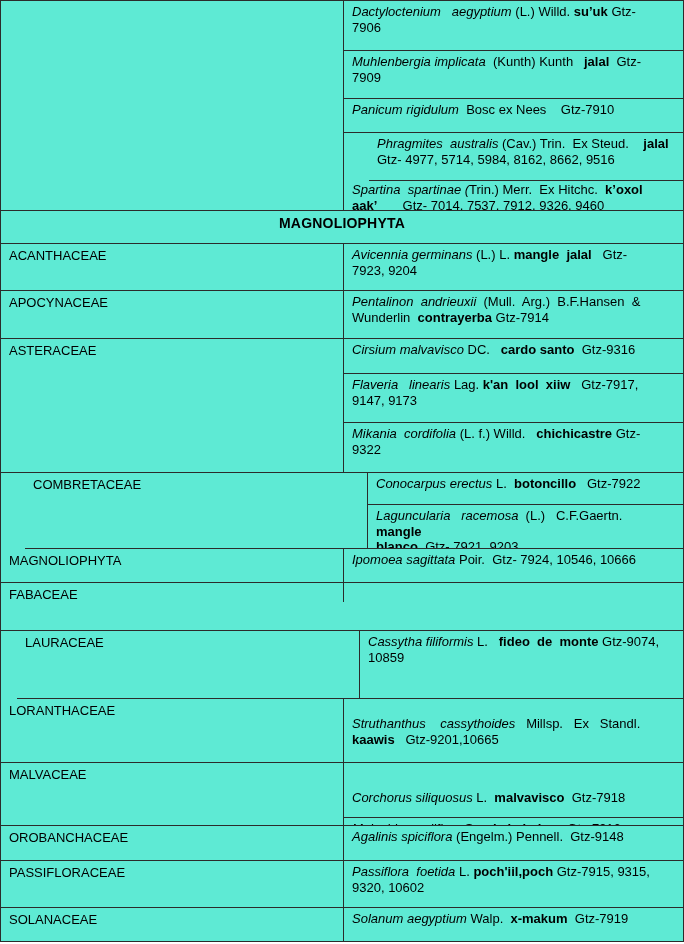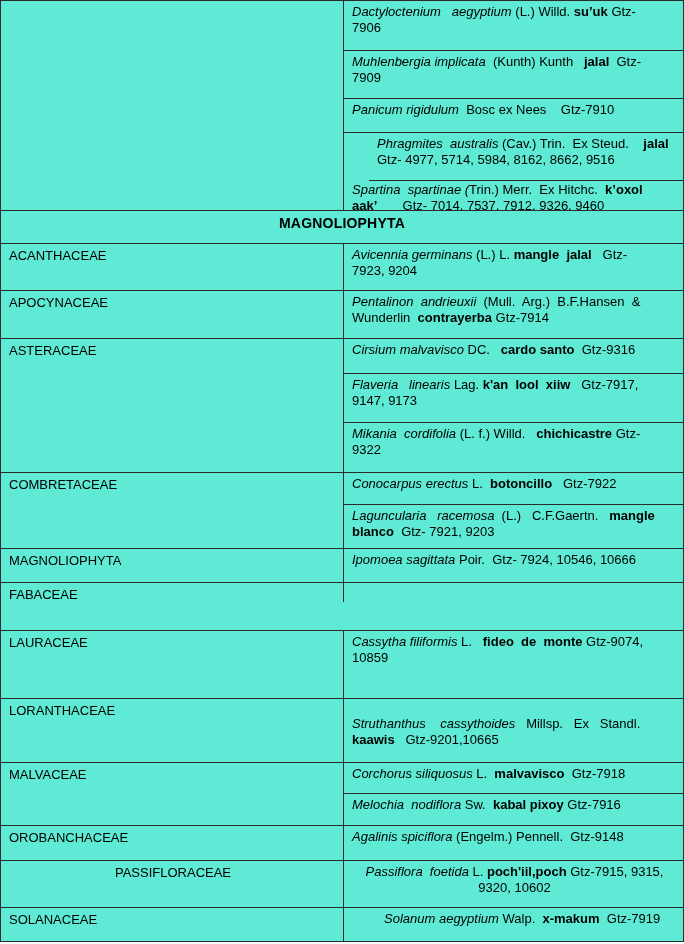--- a/index.html
+++ b/index.html
@@ -16,21 +16,21 @@
     border: 1px solid #2b2b2b;
     display: flex; flex-direction: column;
     background: #5eead4;
   }
   .trow {
     display: flex;
     border-bottom: 1px solid #2b2b2b;
     overflow: hidden;
     flex: none;
   }
-  .trow:last-child { border-bottom: none; gap: 32px; }
+  .trow:last-child { border-bottom: none; }
   .header-row {
     display: block;
     text-align: center;
     font-weight: bold;
     font-size: 14px;
     padding-top: 4px;
     letter-spacing: 0.2px;
   }
   .fam-cell {
     width: 343px; flex: none;
@@ -86,62 +86,62 @@
       </div>
     </div>
     <div class="trow" style="height: 134px; justify-content: flex-end;">
       <div class="fam-cell"><span>ASTERACEAE</span></div>
       <div class="sp-stack">
         <div class="sp-cell" style="height: 35px;"><span class="i">Cirsium malvavisco</span><span class="n"> DC.   </span><span class="b">cardo santo</span><span class="n">  Gtz-9316</span></div>
         <div class="sp-cell" style="height: 49px;"><span class="i">Flaveria   linearis</span><span class="n"> Lag. </span><span class="b">k'an  lool  xiiw</span><span class="n">   Gtz-7917,</span><br><span class="n">9147, 9173</span></div>
         <div class="sp-cell"><span class="i">Mikania  cordifolia</span><span class="n"> (L. f.) Willd.   </span><span class="b">chichicastre</span><span class="n"> Gtz-</span><br><span class="n">9322</span></div>
       </div>
     </div>
-    <div class="trow" style="height: 76px;">
+    <div class="trow" style="height: 76px; margin-left: 24px;">
       <div class="fam-cell"><span>COMBRETACEAE</span></div>
       <div class="sp-stack">
         <div class="sp-cell" style="height: 32px;"><span class="i">Conocarpus erectus</span><span class="n"> L.  </span><span class="b">botoncillo</span><span class="n">   Gtz-7922</span></div>
         <div class="sp-cell"><span class="i">Laguncularia   racemosa</span><span class="n">  (L.)   C.F.Gaertn.   </span><span class="b">mangle</span><br><span class="b">blanco</span><span class="n">  Gtz- 7921, 9203</span></div>
       </div>
     </div>
     <div class="trow" style="height: 34px;">
       <div class="fam-cell"><span>MAGNOLIOPHYTA</span></div>
       <div class="sp-stack">
         <div class="sp-cell"><span class="i">Ipomoea sagittata</span><span class="n"> Poir.  Gtz- 7924, 10546, 10666</span></div>
       </div>
     </div>
     <div class="trow" style="height: 48px; flex-direction: column;">
       <div class="fam-cell"><span>FABACEAE</span></div>
     </div>
-    <div class="trow" style="height: 68px;">
+    <div class="trow" style="height: 68px; margin-left: 16px;">
       <div class="fam-cell"><span>LAURACEAE</span></div>
       <div class="sp-stack">
         <div class="sp-cell"><span class="i">Cassytha filiformis</span><span class="n"> L.   </span><span class="b">fideo  de  monte</span><span class="n"> Gtz-9074,</span><br><span class="n">10859</span></div>
       </div>
     </div>
     <div class="trow" style="height: 64px;">
       <div class="fam-cell"><span>LORANTHACEAE</span></div>
       <div class="sp-stack">
         <div class="sp-cell" style="padding-top: 17px;"><span class="i">Struthanthus    cassythoides</span><span class="n">   Millsp.   Ex   Standl.</span><br><span class="b">kaawis</span><span class="n">   Gtz-9201,10665</span></div>
       </div>
     </div>
     <div class="trow" style="height: 63px;">
       <div class="fam-cell"><span>MALVACEAE</span></div>
       <div class="sp-stack">
-        <div class="sp-cell" style="height: 31px;"><span class="i">Corchorus siliquosus</span><span class="n"> L.  </span><span class="b">malvavisco</span><span class="n">  Gtz-7918</span></div>
+        <div class="sp-cell" style="height: 31px; margin-top: 24px;"><span class="i">Corchorus siliquosus</span><span class="n"> L.  </span><span class="b">malvavisco</span><span class="n">  Gtz-7918</span></div>
         <div class="sp-cell"><span class="i">Melochia  nodiflora</span><span class="n"> Sw.  </span><span class="b">kabal pixoy</span><span class="n"> Gtz-7916</span></div>
       </div>
     </div>
     <div class="trow" style="height: 35px;">
       <div class="fam-cell"><span>OROBANCHACEAE</span></div>
       <div class="sp-stack">
         <div class="sp-cell"><span class="i">Agalinis spiciflora</span><span class="n"> (Engelm.) Pennell.  Gtz-9148</span></div>
       </div>
     </div>
-    <div class="trow" style="height: 47px; text-align: center;">
+    <div class="trow" style="height: 47px;">
       <div class="fam-cell"><span>PASSIFLORACEAE</span></div>
       <div class="sp-stack">
         <div class="sp-cell"><span class="i">Passiflora  foetida</span><span class="n"> L. </span><span class="b">poch'iil,poch</span><span class="n"> Gtz-7915, 9315,</span><br><span class="n">9320, 10602</span></div>
       </div>
     </div>
     <div class="trow" style="flex: 1 1 0%;">
       <div class="fam-cell"><span>SOLANACEAE</span></div>
       <div class="sp-stack">
         <div class="sp-cell"><span class="i">Solanum aegyptium</span><span class="n"> Walp.  </span><span class="b">x-makum</span><span class="n">  Gtz-7919</span></div>
       </div>

